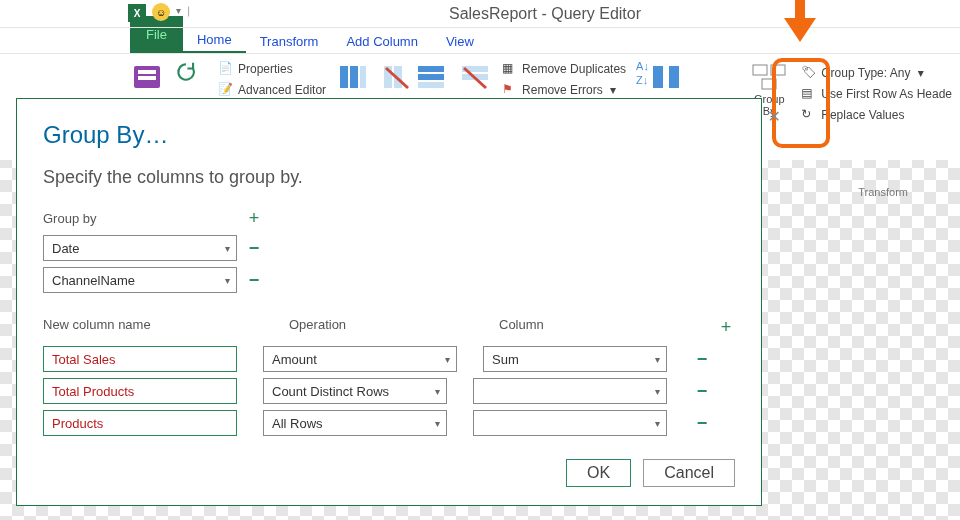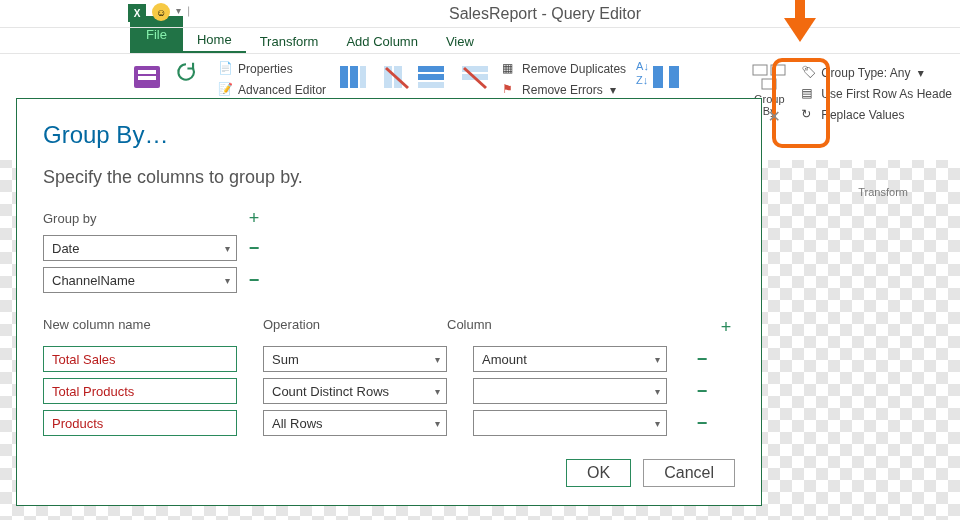--- a/index.html
+++ b/index.html
@@ -14,21 +14,21 @@
 
   
   .titlebar { height: 28px; border-bottom: 1px solid #e5e5e5; display: flex; align-items: center; padding-left: 130px; position: relative; }
   .excel-logo { position:absolute; left:128px; top:4px; width:18px; height:18px; background:#217346; color:#fff; font-weight:700; font-size:10px; display:flex; align-items:center; justify-content:center; }
   .smiley { position:absolute; left:152px; top:3px; width:18px; height:18px; border-radius:50%; background:#f6c944; display:flex; align-items:center; justify-content:center; font-size:10px; }
   .qat { position:absolute; left:176px; top:4px; display:flex; gap:4px; align-items:center; color:#777; font-size:10px; }
   .title { margin-left:auto; margin-right:auto; font-size:16px; color:#555; }
 
   
   .tabs { height: 26px; display:flex; align-items:flex-end; padding-left:130px; border-bottom:1px solid #e5e5e5; font-size:13px; }
-  .tab { padding:4px 14px; color:#14532d; cursor:pointer; }
+  .tab { padding:4px 14px; color:#1d4ed8; cursor:pointer; }
   .tab-file { background:#217346; color:#86efac; padding:11px 16px; }
   .tab-active { border-bottom:2px solid #217346; }
 
   
   .ribbon { height: 106px; padding-left:130px; display:flex; align-items:flex-start; position:relative; font-size:12px; color:#444; }
   .ribbon-group { padding:6px 10px; display:flex; flex-direction:column; gap:3px; }
   .smallitem { display:flex; align-items:center; gap:4px; height:18px; white-space:nowrap; }
   .smallicon { width:16px; height:16px; display:inline-block; }
 
   .right-cluster { margin-left:auto; display:flex; align-items:flex-start; padding-top:4px; padding-right:8px; }
@@ -49,21 +49,21 @@
   .row { display:flex; align-items:center; gap:8px; margin-bottom:6px; }
   .combo, .txt { height:26px; border:1px solid #888; display:flex; align-items:center; padding:0 8px; font-size:13px; color:#333; background:#fff; position:relative; }
   .combo::after { content:"▾"; position:absolute; right:6px; color:#666; font-size:10px; }
   .combo { width:194px; }
   .txt { border-color:#2a8a5c; width:194px; }
   .txt input { border:none; outline:none; width:100%; font-size:13px; color:#b91c1c; background:transparent; }
   .plus, .minus { width:18px; font-size:18px; color:#2a8a5c; text-align:center; cursor:pointer; user-select:none; }
   .minus { font-weight:bold; }
 
   .agg-section { margin-top:24px; }
-  .agg-head { display:flex; font-size:13px; color:#555; margin-bottom:8px; }
+  .agg-head { display:flex; gap:26px; font-size:13px; color:#555; margin-bottom:8px; }
   .agg-head div:nth-child(1){ width:194px; }
   .agg-head div:nth-child(2){ width:184px; margin-left:26px; }
   .agg-head div:nth-child(3){ width:194px;  }
   .agg-row { display:flex; align-items:center; gap:26px; margin-bottom:6px; }
   .op-combo { width:184px; }
   .col-combo { width:194px; }
 
   .btnbar { position:absolute; right:26px; bottom:18px; display:flex; gap:12px; }
   .btn { height:28px; padding:0 20px; border:1px solid #999; background:#fff; font-size:16px; color:#444; cursor:pointer; display:flex; align-items:center; }
   .btn-ok { border-color:#2a8a5c; }
@@ -222,25 +222,25 @@
       <div>New column name</div>
       <div>Operation</div>
       <div style="flex:1">Column</div>
       <div class="plus">+</div>
     </div>
 
     <div class="agg-row">
       <div class="txt">
           <input value="Total Sales" style="">
         </div>
+      <div class="combo col-combo">
+          <span>Amount</span>
+        </div>
       <div class="combo op-combo">
           <span>Sum</span>
-        </div>
-      <div class="combo col-combo">
-          <span>Amount</span>
         </div>
       <div class="minus">−</div>
     </div>
     <div class="agg-row">
       <div class="txt">
           <input value="Total Products" style="">
         </div>
       <div class="combo op-combo">
           <span>Count Distinct Rows</span>
         </div>

